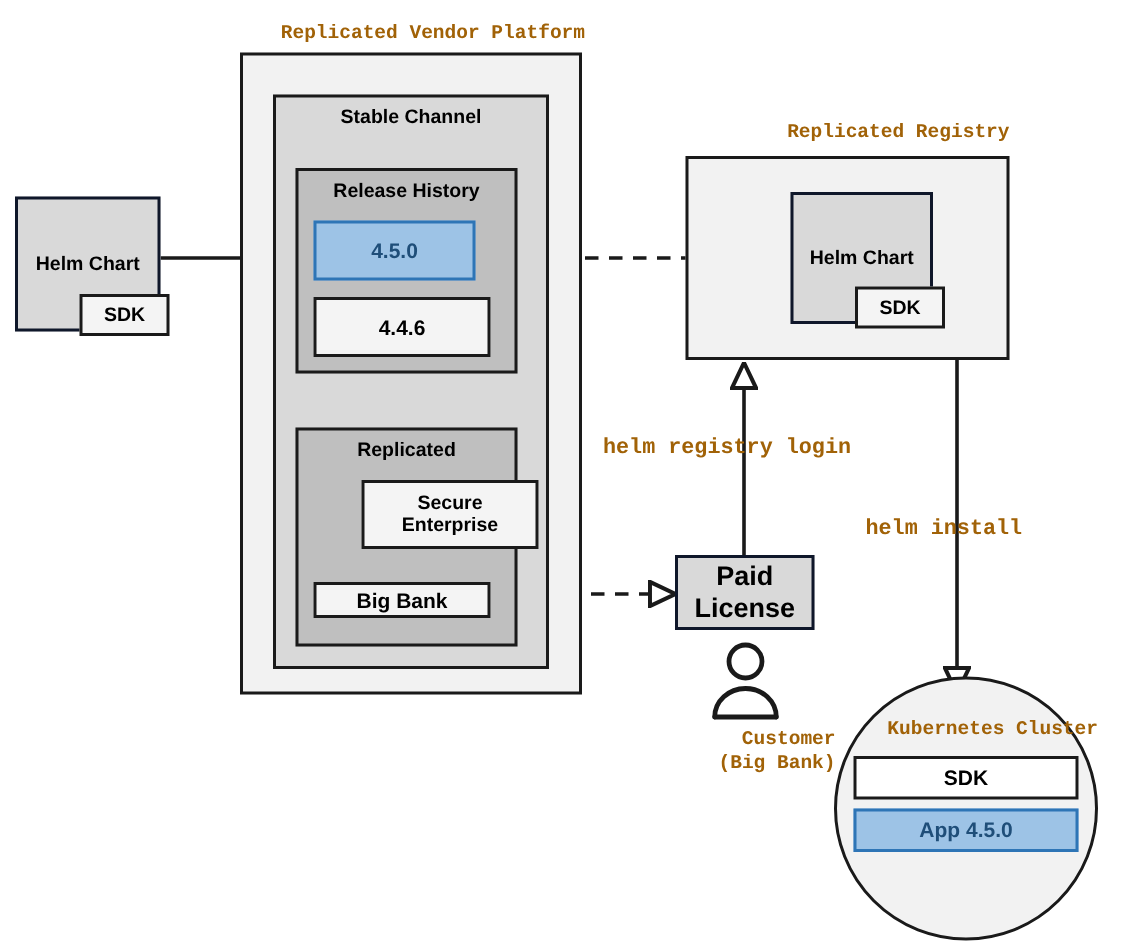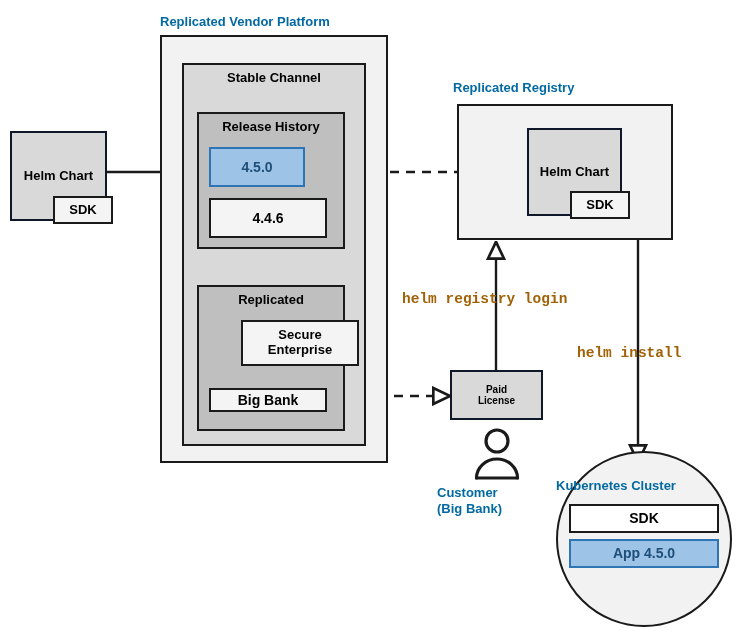--- a/index.html
+++ b/index.html
@@ -35,23 +35,24 @@
     justify-content: center;
     text-align: center;
     font-weight: bold;
     color: #000000;
     line-height: 1.15;
   }
   .title-label {
     position: absolute;
     font-weight: bold;
     font-size: 13px;
-    color: #0369a1;
-    text-align: left;
+    color: #a16207;
+    text-align: right;
     white-space: nowrap;
+    font-family: Liberation Mono, monospace;
   }
   .cmd-label {
     position: absolute;
     font-family: "Liberation Mono", "DejaVu Sans Mono", monospace;
     font-weight: bold;
     font-size: 14.5px;
     color: #a16207;
     white-space: nowrap;
     letter-spacing: 0px;
   }
@@ -151,21 +152,21 @@
 
   <div class="node box-outer" style="left:160px; top:35px; width:228px; height:428px; display:block;"></div>
 
   <div class="node box-mid" style="left:182px; top:63px; width:184px; height:383px; display:block;">
     <div class="container-label">Stable Channel</div>
   </div>
 
   <div class="node box-inner" style="left:197px; top:112px; width:148px; height:137px; display:block;">
     <div class="container-label">Release History</div>
   </div>
-  <div class="node box-blue" style="left:209px; top:147px; width:96px; height:40px; font-size:14px;">
+  <div class="node box-blue" style="left:209px; top:147px; width:108px; height:40px; font-size:14px;">
     <span>4.5.0</span>
   </div>
   <div class="node box-white" style="left:209px; top:198px; width:118px; height:40px; font-size:14px;">
     <span>4.4.6</span>
   </div>
 
   <div class="node box-inner" style="left:197px; top:285px; width:148px; height:146px; display:block;">
     <div class="container-label">Replicated</div>
   </div>
   <div class="node box-white" style="left:209px; top:320px; width:118px; height:46px; font-size:13px; flex-direction:column;margin-left:32px;">
@@ -177,21 +178,21 @@
   </div>
 
   <div class="node box-outer" style="left:457px; top:104px; width:216px; height:136px; display:block;"></div>
   <div class="node box-gray" style="left:527px; top:128px; width:95px; height:88px; font-size:13px;">
     <span>Helm Chart</span>
   </div>
   <div class="node box-white" style="left:570px; top:191px; width:60px; height:28px; font-size:13px;">
     <span>SDK</span>
   </div>
 
-  <div class="node box-gray" style="left:450px; top:370px; width:93px; height:50px; font-size:10px; flex-direction:column;">
+  <div class="node box-gray" style="left:450px; top:370px; width:93px; height:50px; font-size:18px; flex-direction:column;">
     <span>Paid</span>
     <span>License</span>
   </div>
 
   <svg class="person-icon" style="left:472px; top:428px;" width="50" height="54" viewBox="0 0 50 54">
     <circle cx="25" cy="13" r="11" fill="#ffffff" stroke="#1a1a1a" stroke-width="3.2"></circle>
     <path d="M 4.5 50 A 20.5 19 0 0 1 45.5 50" fill="#ffffff" stroke="#1a1a1a" stroke-width="3.2" stroke-linecap="round"></path>
     <line x1="4.5" y1="50" x2="45.5" y2="50" stroke="#1a1a1a" stroke-width="3.2" stroke-linecap="round"></line>
   </svg>
 

